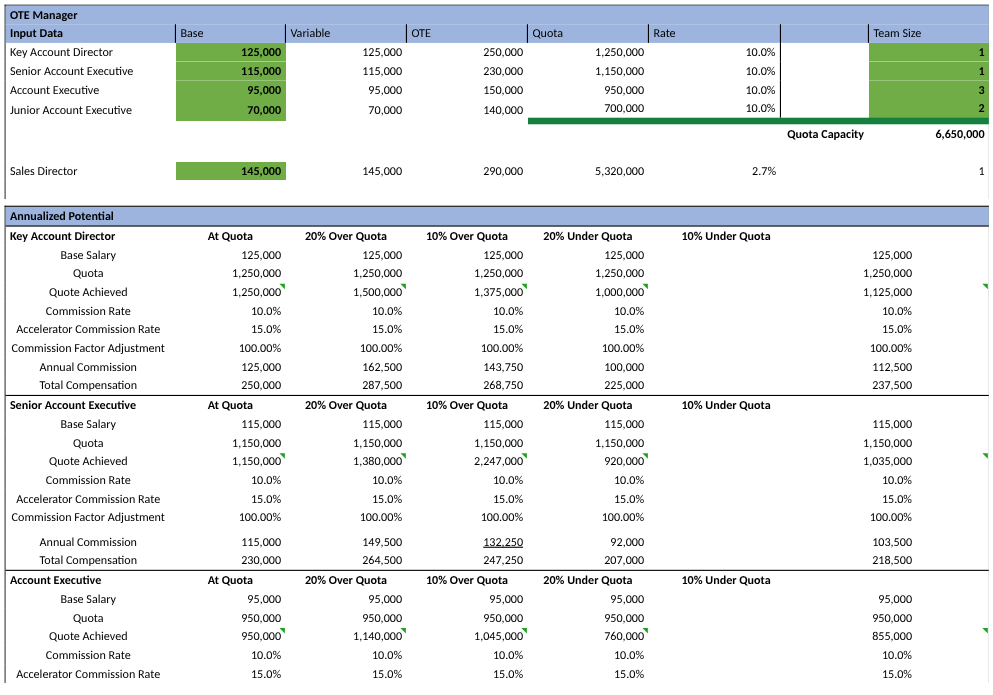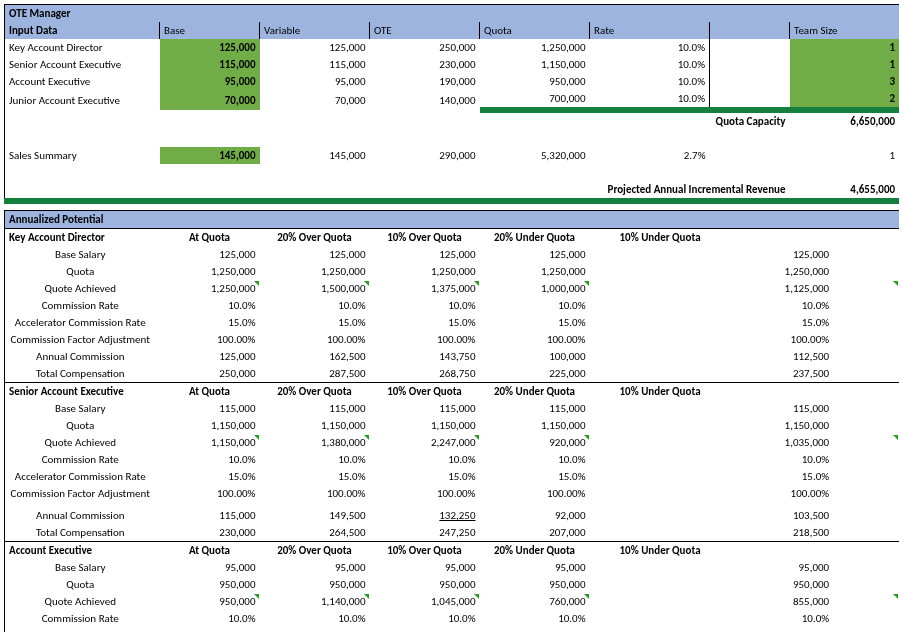--- a/index.html
+++ b/index.html
@@ -109,21 +109,21 @@
     <td class="right">230,000</td>
     <td class="right">1,150,000</td>
     <td class="right" style="border-right:1px solid #000">10.0%</td>
     <td></td>
     <td class="green right bold br">1</td>
   </tr>
   <tr>
     <td class="bl">Account Executive</td>
     <td class="green right bold">95,000</td>
     <td class="right">95,000</td>
-    <td class="right">190,000</td>
+    <td class="right">150,000</td>
     <td class="right">950,000</td>
     <td class="right" style="border-right:1px solid #000">10.0%</td>
     <td></td>
     <td class="green right bold br">3</td>
   </tr>
   <tr>
     <td class="bl">Junior Account Executive</td>
     <td class="green right bold">70,000</td>
     <td class="right">70,000</td>
     <td class="right">140,000</td>
@@ -140,41 +140,34 @@
     <td></td>
     <td colspan="2" class="bold right">Quota Capacity</td>
     <td class="bold right br">6,650,000</td>
   </tr>
   <tr>
         <td class="bl"></td>
         <td colspan="6"></td>
         <td class="br"></td>
       </tr>
   <tr>
-    <td class="bl">Sales Summary</td>
+    <td class="bl">Sales Director</td>
     <td class="green right bold">145,000</td>
     <td class="right">145,000</td>
     <td class="right">290,000</td>
     <td class="right">5,320,000</td>
     <td class="right">2.7%</td>
     <td></td>
     <td class="right br">1</td>
   </tr>
   <tr>
         <td class="bl"></td>
         <td colspan="6"></td>
         <td class="br"></td>
       </tr>
-  <tr>
-    <td class="bl bb"></td>
-        <td class="bb"></td>
-        <td class="bb"></td>
-    <td colspan="4" class="bold right bb">Projected Annual Incremental Revenue</td>
-    <td class="bold right br bb">4,655,000</td>
-  </tr>
 </tbody>
   </table>
 
 <div class="gap"></div>
 
 <table>
   <colgroup>
       <col class="c0">
       <col class="c1">
       <col class="c2">

